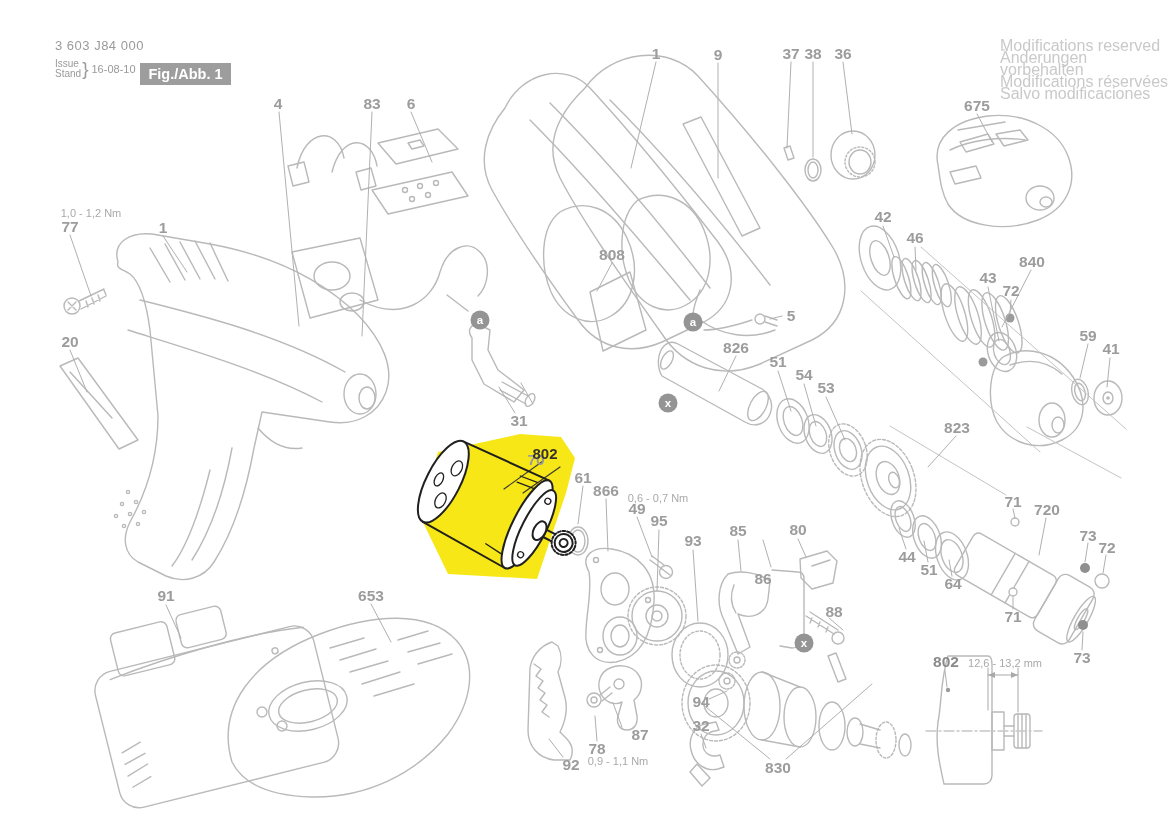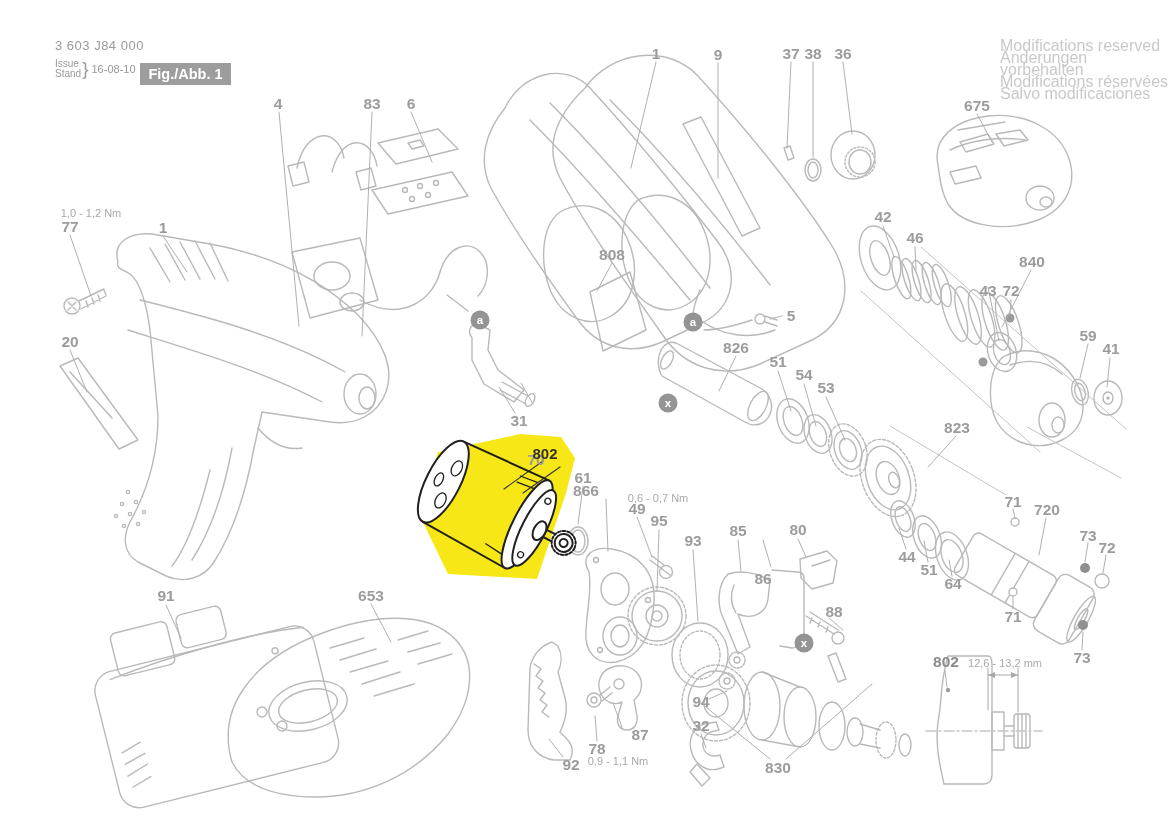--- a/index.html
+++ b/index.html
@@ -394,34 +394,34 @@
       <div class="lbl part" style="left: 718px; top: 55px;">9</div>
       <div class="lbl part" style="left: 791px; top: 54px;">37</div>
       <div class="lbl part" style="left: 813px; top: 54px;">38</div>
       <div class="lbl part" style="left: 843px; top: 54px;">36</div>
       <div class="lbl part" style="left: 977px; top: 106px;">675</div>
       <div class="lbl part" style="left: 612px; top: 255px;">808</div>
       <div class="lbl part" style="left: 791px; top: 316px;">5</div>
       <div class="lbl part" style="left: 883px; top: 217px;">42</div>
       <div class="lbl part" style="left: 915px; top: 238px;">46</div>
       <div class="lbl part" style="left: 1032px; top: 262px;">840</div>
-      <div class="lbl part" style="left: 988px; top: 278px; margin-top: 13px;">43</div>
+      <div class="lbl part" style="left: 988px; top: 278px;">43</div>
       <div class="lbl part" style="left: 1011px; top: 291px;">72</div>
       <div class="lbl part" style="left: 1088px; top: 336px;">59</div>
       <div class="lbl part" style="left: 1111px; top: 349px;">41</div>
       <div class="lbl part" style="left: 736px; top: 348px;">826</div>
       <div class="lbl part" style="left: 778px; top: 362px;">51</div>
       <div class="lbl part" style="left: 804px; top: 375px;">54</div>
       <div class="lbl part" style="left: 826px; top: 388px;">53</div>
       <div class="lbl part" style="left: 957px; top: 428px;">823</div>
       <div class="lbl part" style="left: 519px; top: 421px;">31</div>
       <div class="lbl part" style="left: 536px; top: 412px; margin-top: 48px;">70</div>
       <div class="lbl hl" style="left: 545px; top: 453px;">802</div>
       <div class="lbl part" style="left: 583px; top: 478px;">61</div>
-      <div class="lbl part" style="left: 586px; top: 491px;">866</div>
+      <div class="lbl part" style="left: 606px; top: 491px;">866</div>
       <div class="lbl note" style="left: 658px; top: 498px;">0,6 - 0,7 Nm</div>
       <div class="lbl part" style="left: 637px; top: 509px;">49</div>
       <div class="lbl part" style="left: 659px; top: 521px;">95</div>
       <div class="lbl part" style="left: 693px; top: 541px;">93</div>
       <div class="lbl part" style="left: 738px; top: 531px;">85</div>
       <div class="lbl part" style="left: 763px; top: 531px; margin-top: 48px;">86</div>
       <div class="lbl part" style="left: 798px; top: 530px;">80</div>
       <div class="lbl part" style="left: 834px; top: 612px;">88</div>
       <div class="lbl part" style="left: 1013px; top: 502px;">71</div>
       <div class="lbl part" style="left: 1047px; top: 510px;">720</div>

